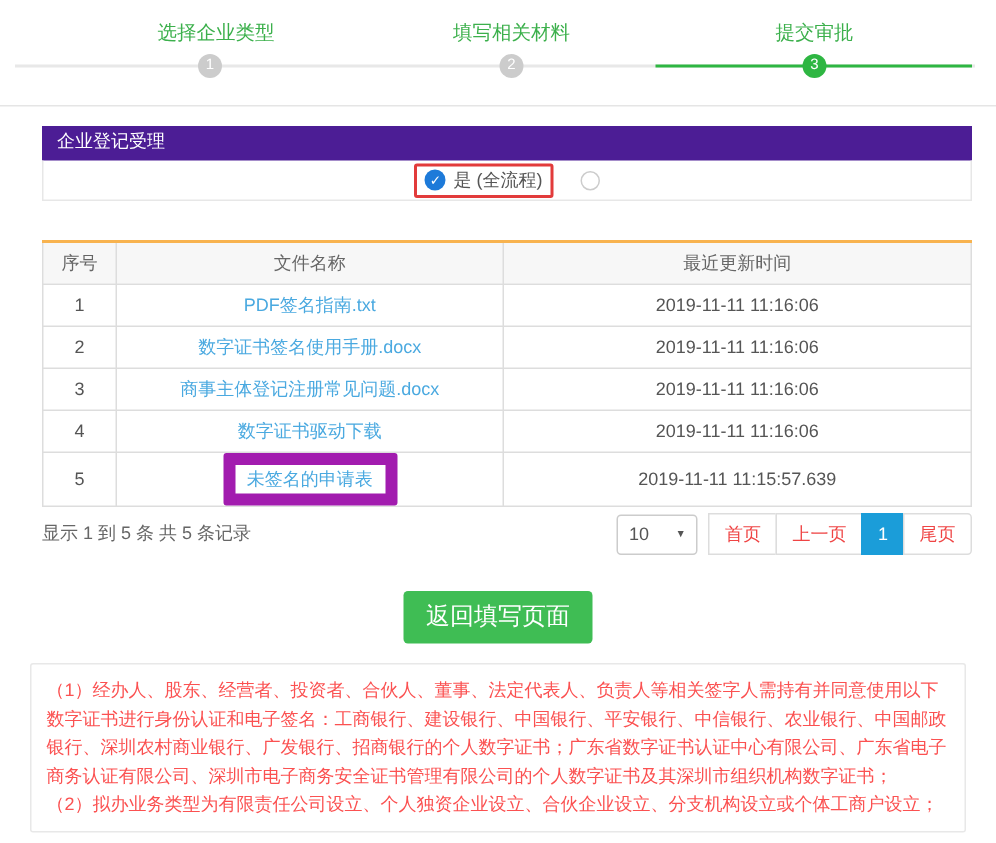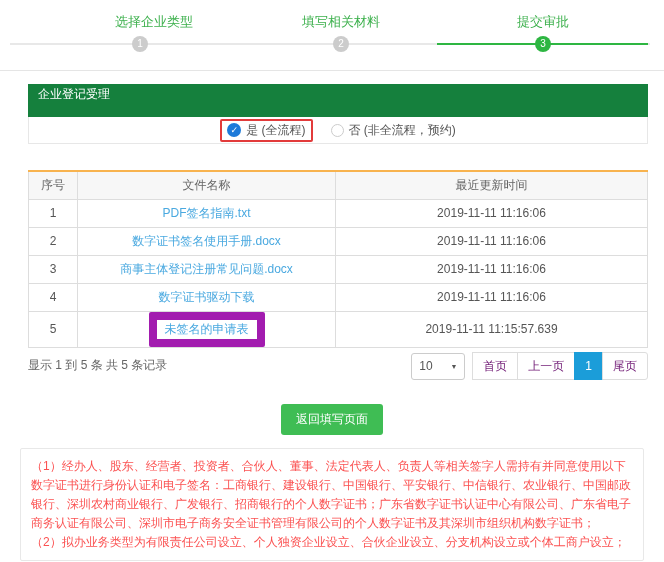--- a/index.html
+++ b/index.html
@@ -13,21 +13,21 @@
   .line-base { position:absolute; top:43px; left:10px; right:14px; height:2px; background:#e8e8e8; }
   .line-done { position:absolute; top:43px; left:437px; right:16px; height:2px; background:#2eb642; }
   .step-dot { position:absolute; top:36px; width:16px; height:16px; margin-left:-8px;
     border-radius:50%; background:#ccc; color:#fff; font-size:10px; line-height:16px;
     text-align:center; z-index:2; }
   .step-dot.active { background:#2eb642; }
   .steps-divider { position:absolute; top:70px; left:0; width:664px; height:1px; background:#e5e5e5; }
 
   
   .panel-wrap { margin:14px 16px 0 28px; }
-  .panel-title { background:#15803d; color:#fff; font-size:12px; height:33px;
+  .panel-title { background:#4c1d95; color:#fff; font-size:12px; height:23px;
     line-height:21px; padding-left:10px; }
   .panel-body { border:1px solid #e7e7e7; border-top:none; }
   .panel-row { height:26px; display:flex; align-items:center; justify-content:center;
     font-size:12px; color:#555; }
   .panel-row + .panel-row { border-top:1px solid #eee; }
   .radio-opt { display:inline-flex; align-items:center; gap:5px; cursor:pointer; }
   .hl-red { border:2px solid #e23b3b; border-radius:2px; padding:1px 5px; }
   .radio-on { width:14px; height:14px; border-radius:50%; background:#1d7ad9; color:#fff;
     font-size:9px; line-height:14px; text-align:center; }
   .radio-off { width:13px; height:13px; border-radius:50%; border:1px solid #ccc; background:#fff; }
@@ -43,40 +43,40 @@
   .name-box { display:inline-block; border:8px solid #a21caf; border-radius:2px; padding:1px 8px; }
 
   
   .list-footer { margin:4px 16px 0 28px; display:flex; align-items:center; }
   .summary { font-size:12px; color:#666; }
   .pager { margin-left:auto; display:flex; align-items:flex-end; }
   .page-size { width:54px; height:27px; border:1px solid #ccc; border-radius:3px;
     display:flex; align-items:center; padding:0 7px; font-size:12px; color:#555;
     margin-right:8px; background:#fff; cursor:pointer; }
   .page-size .caret { margin-left:auto; font-size:7px; color:#555; }
-  .pg-btn { height:28px; line-height:26px; padding:0 10px; font-size:12px; color:#701a75;
+  .pg-btn { height:28px; line-height:26px; padding:0 10px; font-size:12px; color:#ef4444;
     background:#fff; border:1px solid #ddd; margin-left:-1px; cursor:pointer; }
   .pg-btn:first-child { border-radius:3px 0 0 3px; margin-left:0; }
   .pg-btn:last-child { border-radius:0 3px 3px 0; }
   .pg-btn.active { background:#1b9dd9; border-color:#1b9dd9; color:#fff; }
 
   
   .action-row { text-align:center; margin-top:24px; }
-  .btn-green { display:inline-block; background:#3fbd54; color:#fff; font-size:12px;
+  .btn-green { display:inline-block; background:#3fbd54; color:#fff; font-size:16px;
     padding:7px 15px; border:none; border-radius:3px; cursor:pointer; }
 
   
   .notes { margin:13px 20px 0; border:1px solid #e8e8e8; border-radius:2px;
     padding:8px 10px; font-size:12px; color:#fb5151; line-height:19px; }
 </style>
 </head>
 <body>
 
 <div class="steps">
-  <span class="step-label" style="left:154px">选择企业类型</span>
+  <span class="step-label" style="left:144px">选择企业类型</span>
   <span class="step-label" style="left:341px">填写相关材料</span>
   <span class="step-label" style="left:543px">提交审批</span>
   <div class="line-base"></div>
   <div class="line-done"></div>
   <div class="step-dot" style="left:140px">1</div>
   <div class="step-dot" style="left:341px">2</div>
   <div class="step-dot active" style="left:543px">3</div>
   <div class="steps-divider"></div>
 </div>
 
@@ -86,21 +86,20 @@
     <div class="panel-row">
       <span class="hl-red">
         <label class="radio-opt">
           <span class="radio-on">✓</span>
           <span>是 (全流程)</span>
         </label>
       </span>
       <span class="radio-gap"></span>
       <label class="radio-opt">
         <span class="radio-off"></span>
-        <span>否 (非全流程，预约)</span>
       </label>
     </div>
   </div>
 </div>
 
 <table class="doc-table">
   <colgroup>
       <col class="col-no">
       <col class="col-name">
       <col>

